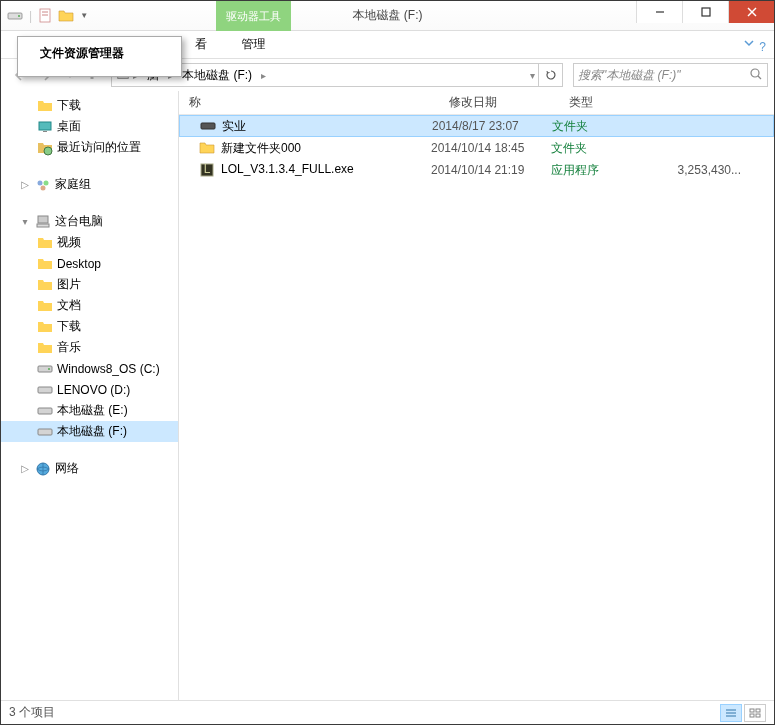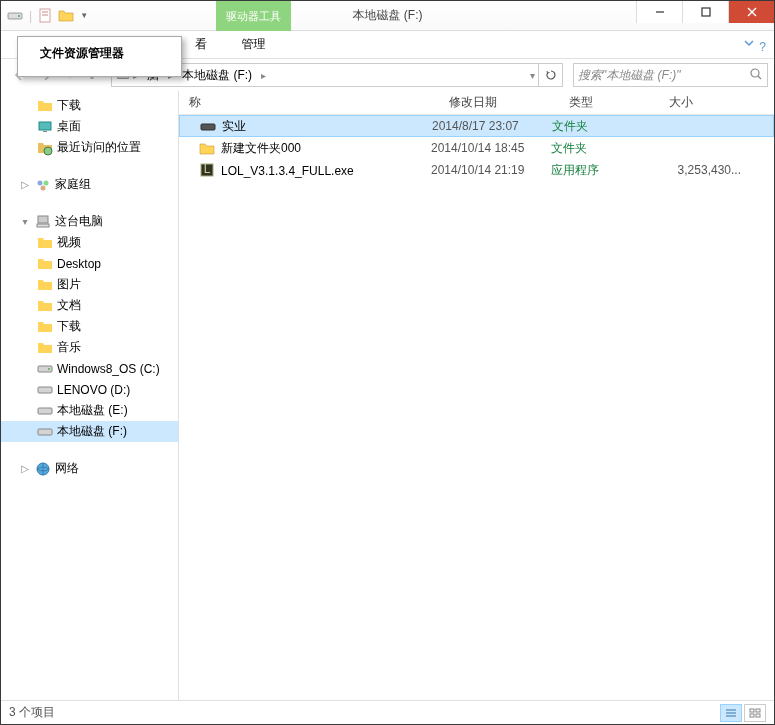--- a/index.html
+++ b/index.html
@@ -57,21 +57,21 @@
     .col-head { padding-left: 10px; color: #444; cursor: pointer; border-right: 1px solid transparent; height: 100%; display: flex; align-items: center; }
     .col-name { width: 260px; }
     .col-date { width: 120px; }
     .col-type { width: 100px; }
     .col-size { width: 100px; text-align: right; padding-right: 10px; }
     
     .file-list { flex: 1; }
     .file-row { height: 22px; display: flex; align-items: center; padding-left: 4px; cursor: pointer; }
     .file-row.selected { background: #cce8ff; border: 1px solid #99d1ff; }
     .file-icon { width: 16px; height: 16px; margin-right: 6px; display: inline-flex; align-items: center; justify-content: center; }
-    .fc-name { width: 248px; display: flex; align-items: flex-end; padding-left: 16px; }
+    .fc-name { width: 248px; display: flex; align-items: flex-start; padding-left: 16px; }
     .fc-date { width: 120px; color: #555; }
     .fc-type { width: 100px; color: #15803d; }
     .fc-size { width: 100px; text-align: right; color: #555; padding-right: 10px; }
     
     .statusbar { position: absolute; bottom: 0; left: 0; right: 0; height: 24px; border-top: 1px solid #e0e0e0; display: flex; align-items: center; padding: 0 8px; background: #fff; margin-top: 16px; }
     .status-text { color: #555; }
     .view-toggles { margin-left: auto; display: flex; gap: 2px; }
     .view-btn { width: 22px; height: 18px; border: 1px solid #ccc; display: flex; align-items: center; justify-content: center; cursor: pointer; }
     .view-btn.active { background: #cce8ff; border-color: #99d1ff; }
     
@@ -348,21 +348,20 @@
         <span>网络</span>
       </div>
     </div>
   </div>
 
   <div class="file-area">
     <div class="column-headers">
       <div class="col-head col-name">称</div>
       <div class="col-head col-date">修改日期</div>
       <div class="col-head col-type">类型</div>
-      <div class="col-head col-size">大小</div>
     </div>
     <div class="file-list">
       <div class="file-row selected">
         <div class="fc-name">
           <span class="file-icon">
               <svg viewBox="0 0 16 16">
                 <rect x="1" y="5" width="14" height="6" rx="1" fill="#555" stroke="#333"></rect>
               </svg>
             </span>
           <span>实业</span>

